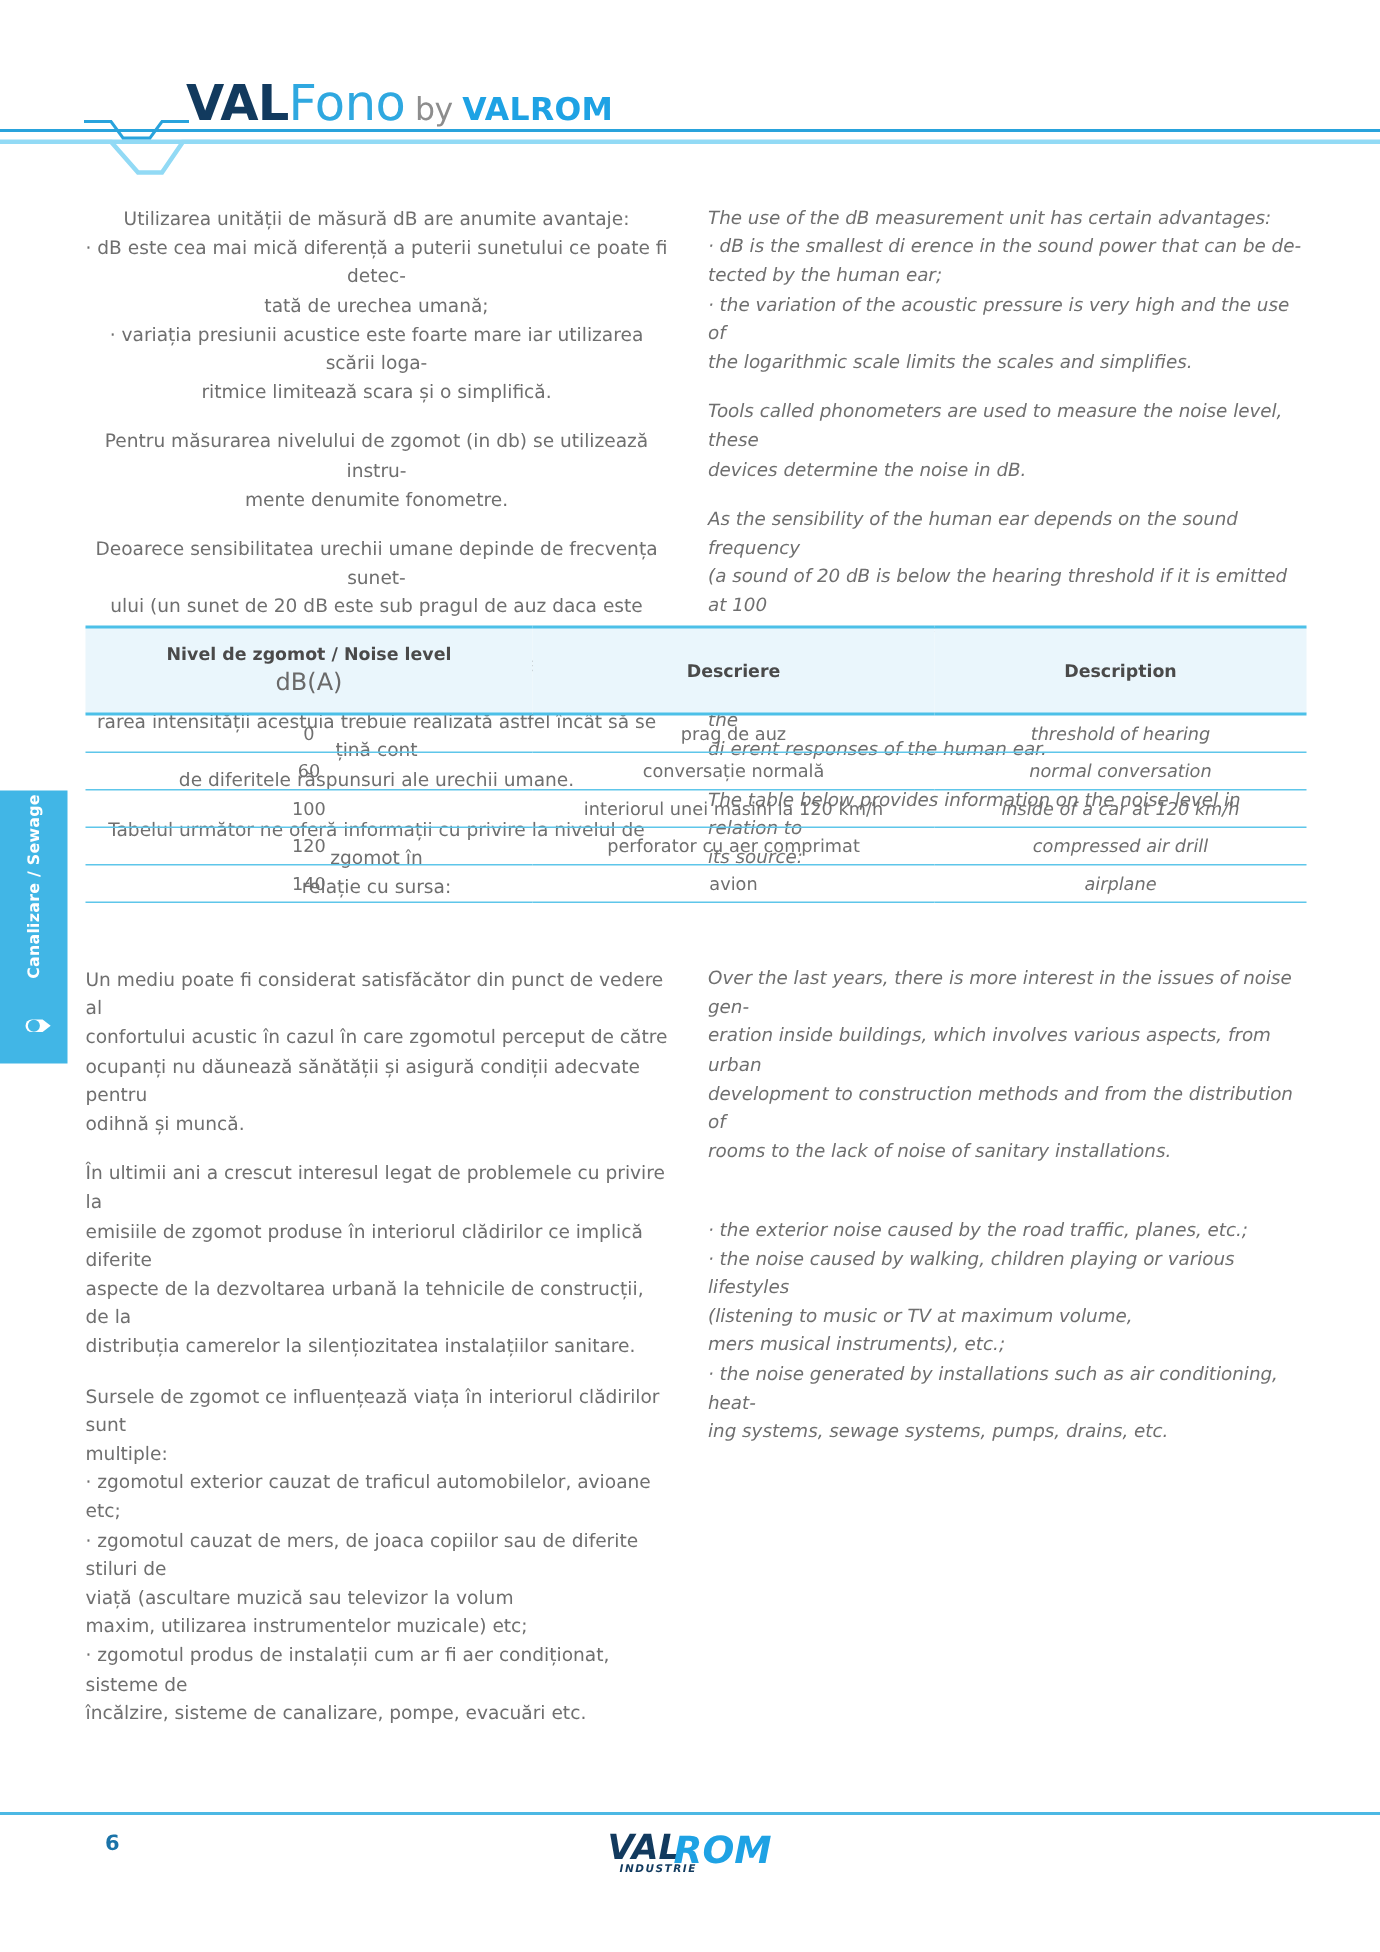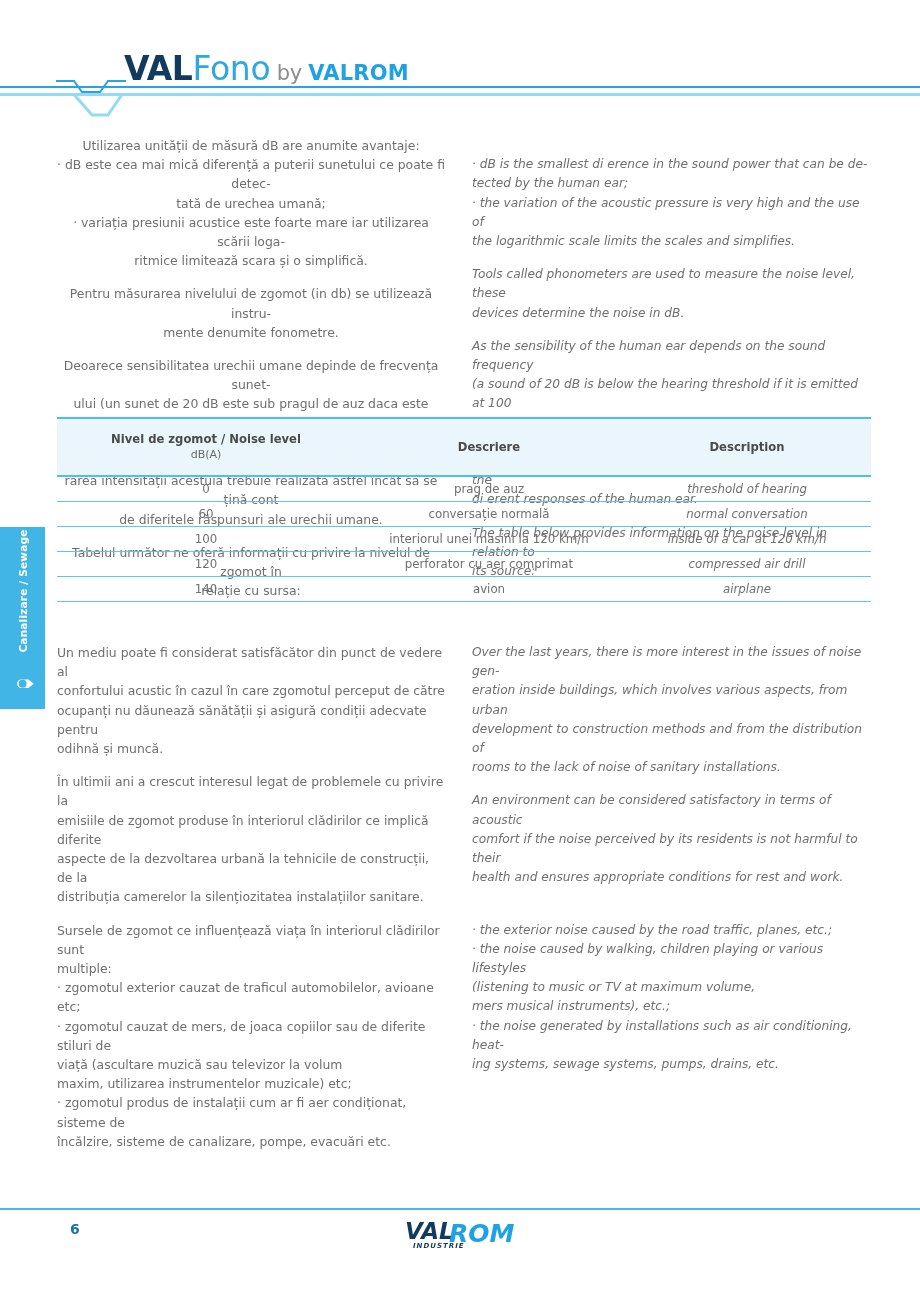--- a/index.html
+++ b/index.html
@@ -154,21 +154,21 @@
     padding: 9px 4px 10px 4px;
     text-align: center;
     vertical-align: middle;
     height: 37px;
   }
   table.noise thead th.en-head {
   }
   .th-sub {
     display: block;
     font-weight: 400;
-    font-size: 11px;
+    font-size: 16px;
     color: #6a6a6a;
     margin-top: 2px;
   }
   table.noise tbody td {
     border-bottom: 1.6px solid #5ec6ea;
     font-size: 11.8px;
     color: #6f6f6f;
     text-align: center;
     padding: 5px 4px 5px 4px;
     height: 13px;
@@ -246,21 +246,21 @@
     <span>de diferitele răspunsuri ale urechii umane.</span>
   </p>
   <p class="para">
     <span>Tabelul următor ne oferă informații cu privire la nivelul de zgomot în</span><br>
     <span>relație cu sursa:</span>
   </p>
 </div>
 
 <div class="col-en block-a-en">
   <p class="para">
-    <br>
+    <span>The use of the dB measurement unit has certain advantages:</span><br>
     <span>· dB is the smallest di   erence in the sound power that can be de-</span><br>
     <span>tected by the human ear;</span><br>
     <span>· the variation of the acoustic pressure is very high and the use of</span><br>
     <span>the logarithmic scale limits the scales and simplifies.</span>
   </p>
   <p class="para">
     <span>Tools called phonometers are used to measure the noise level, these</span><br>
     <span>devices determine the noise in dB.</span>
   </p>
   <p class="para">
@@ -349,25 +349,20 @@
 </div>
 
 <div class="col-en block-b-en">
   <p class="para">
     <span>Over the last years, there is more interest in the issues of noise gen-</span><br>
     <span>eration inside buildings, which involves various aspects, from urban</span><br>
     <span>development to construction methods and from the distribution of</span><br>
     <span>rooms to the lack of noise of sanitary installations.</span>
   </p>
   <p class="para">
-    <span>An environment can be considered satisfactory in terms of acoustic</span><br>
-    <span>comfort if the noise perceived by its residents is not harmful to their</span><br>
-    <span>health and ensures appropriate conditions for rest and work.</span>
-  </p>
-  <p class="para">
     <br>
     <span>· the exterior noise caused by the road traffic, planes, etc.;</span><br>
     <span>· the noise caused by walking, children playing or various lifestyles</span><br>
     <span>(listening to music or TV at maximum volume,</span><br>
     <span>mers musical instruments), etc.;</span><br>
     <span>· the noise generated by installations such as air conditioning, heat-</span><br>
     <span>ing systems, sewage systems, pumps, drains, etc.</span>
   </p>
 </div>
 

